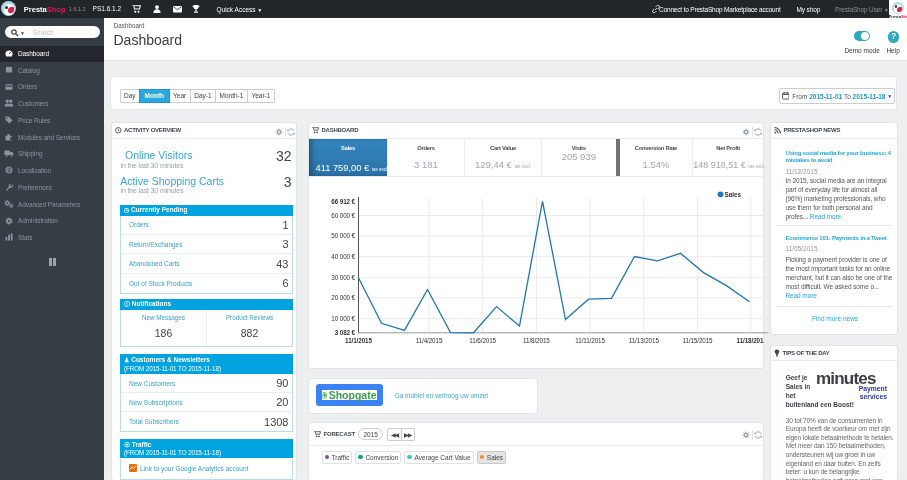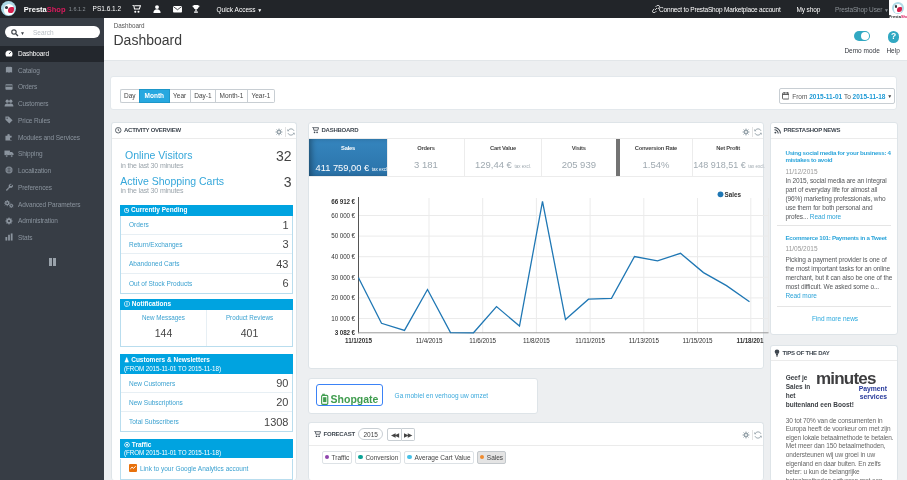--- a/index.html
+++ b/index.html
@@ -221,25 +221,25 @@
     <div class="row">
           <span class="rlab">Out of Stock Products</span>
           <span class="rval">6</span>
         </div>
   </div>
 
   <div class="abs bluebar" style="left:8px;top:176.1px;width:173px;height:10.8px;padding:0 4px;line-height:10.8px"><span style="font-size:6px">ⓘ</span> Notifications</div>
   <div class="abs box" style="left:8px;top:186.9px;width:173px;height:37.3px;display:flex">
     <div style="flex:1;border-right:1px solid #e7eff4;text-align:center">
           <div style="font-size:6.3px;color:#3aa1d0;margin-top:4px">New Messages</div>
-          <div style="font-size:10.5px;color:#444;margin-top:6px">144</div>
+          <div style="font-size:10.5px;color:#444;margin-top:6px">186</div>
         </div>
     <div style="flex:1;text-align:center">
           <div style="font-size:6.3px;color:#3aa1d0;margin-top:4px">Product Reviews</div>
-          <div style="font-size:10.5px;color:#444;margin-top:6px">401</div>
+          <div style="font-size:10.5px;color:#444;margin-top:6px">882</div>
         </div>
   </div>
 
   <div class="abs bluebar" style="left:8px;top:231.4px;width:173px;height:19.6px;padding:2px 4px;line-height:8.6px"><span style="font-size:6px">♟</span> Customers &amp; Newsletters<br><span style="font-weight:normal;font-size:6.3px;letter-spacing:-0.1px">(FROM 2015-11-01 TO 2015-11-18)</span></div>
   <div class="abs box" style="left:8px;top:251px;width:173px">
     <div class="row" style="height:19px">
           <span class="rlab">New Customers</span>
           <span class="rval">90</span>
         </div>
     <div class="row" style="height:19px">
@@ -291,21 +291,21 @@
     <div style="width:77px;border-left:1px solid #ececec;text-align:center">
           <div style="margin-top:6.5px;font-size:5.8px;letter-spacing:-0.25px;font-weight:bold;color:#4a4a4a">Orders</div>
           <div style="margin-top:8px;font-size:9.5px;color:#9fa9b0">3 181</div>
         </div>
     <div style="width:77px;border-left:1px solid #ececec;text-align:center">
           <div style="margin-top:6.5px;font-size:5.8px;letter-spacing:-0.25px;font-weight:bold;color:#4a4a4a">Cart Value</div>
           <div style="margin-top:8px;font-size:9.5px;color:#9fa9b0;white-space:nowrap">129,44 € <span style="font-size:4.5px">tax excl.</span></div>
         </div>
     <div style="width:74.6px;border-left:1px solid #ececec;text-align:center">
           <div style="margin-top:6.5px;font-size:5.8px;letter-spacing:-0.25px;font-weight:bold;color:#4a4a4a">Visits</div>
-          <div style="margin-top:8px;font-size:9.5px;color:#9fa9b0">205 939</div>
+          <div style="font-size:9.5px;color:#9fa9b0">205 939</div>
         </div>
     <div style="width:76.7px;border-left:4px solid #737373;text-align:center">
           <div style="margin-top:6.5px;font-size:5.8px;letter-spacing:-0.25px;font-weight:bold;color:#4a4a4a">Conversion Rate</div>
           <div style="margin-top:8px;font-size:9.5px;color:#9fa9b0">1.54%</div>
         </div>
     <div style="width:70.7px;border-left:1px solid #ececec;text-align:center">
           <div style="margin-top:6.5px;font-size:5.8px;letter-spacing:-0.25px;font-weight:bold;color:#4a4a4a">Net Profit</div>
           <div style="margin-top:8.5px;font-size:9px;color:#9fa9b0;white-space:nowrap">148 918,51 € <span style="font-size:4.5px">tax excl.</span></div>
         </div>
   </div>
@@ -350,21 +350,21 @@
       <text x="384.5" y="156.5">11/15/2015</text>
       <text x="437" y="156.5" font-weight="bold">11/18/201</text>
     </g>
     <circle cx="407.5" cy="8.3" r="2.9" fill="#1f77b4"></circle>
     <text x="411.5" y="10.8" font-size="6.3" font-weight="bold" fill="#333">Sales</text>
     <polyline fill="none" stroke="#1f77b4" stroke-width="1.3" points="45.5,91.8 68.5,137.3 91.5,144.4 114.5,103.5 137.5,146.6 160.5,146.8 183.5,120.6 206.5,140 229.5,15.3 252.5,133.6 275.5,113.2 298.5,112.4 321.5,70.5 344.5,74.9 367.5,67.3 390.5,86.6 413.5,99.6 436.5,115.7"></polyline>
   </svg>
 </div>
 
 <div class="panel" id="ban1" style="left:308px;top:377.5px;width:230px;height:36px">
-  <div class="abs" style="left:6.5px;top:5.5px;width:67px;height:22px;border:1px solid #3b82f6;border-radius:3px;display:flex;align-items:flex-end;justify-content:center">
+  <div class="abs" style="left:6.5px;top:5.5px;width:67px;height:22px;border:6px solid #3b82f6;border-radius:3px;display:flex;align-items:center;justify-content:center">
     <svg width="9" height="12" viewBox="0 0 11 14" style="margin-right:2px">
           <rect x="2" y="2.5" width="7.5" height="11" rx="1.2" stroke="#3f9c4e" stroke-width="1.4" fill="none"></rect>
           <path d="M3.5 2.5V1.2h2.6" stroke="#3f9c4e" stroke-width="1.4" fill="none"></path>
           <rect x="3.8" y="4.8" width="4" height="6" fill="#3f9c4e"></rect>
         </svg>
     <span style="font-size:10.5px;color:#3f9c4e;font-weight:bold">Shopgate</span>
   </div>
   <div class="abs" style="left:85.6px;top:13px;font-size:6.5px;color:#3ba9dc">Ga mobiel en verhoog uw omzet</div>
 </div>
 

